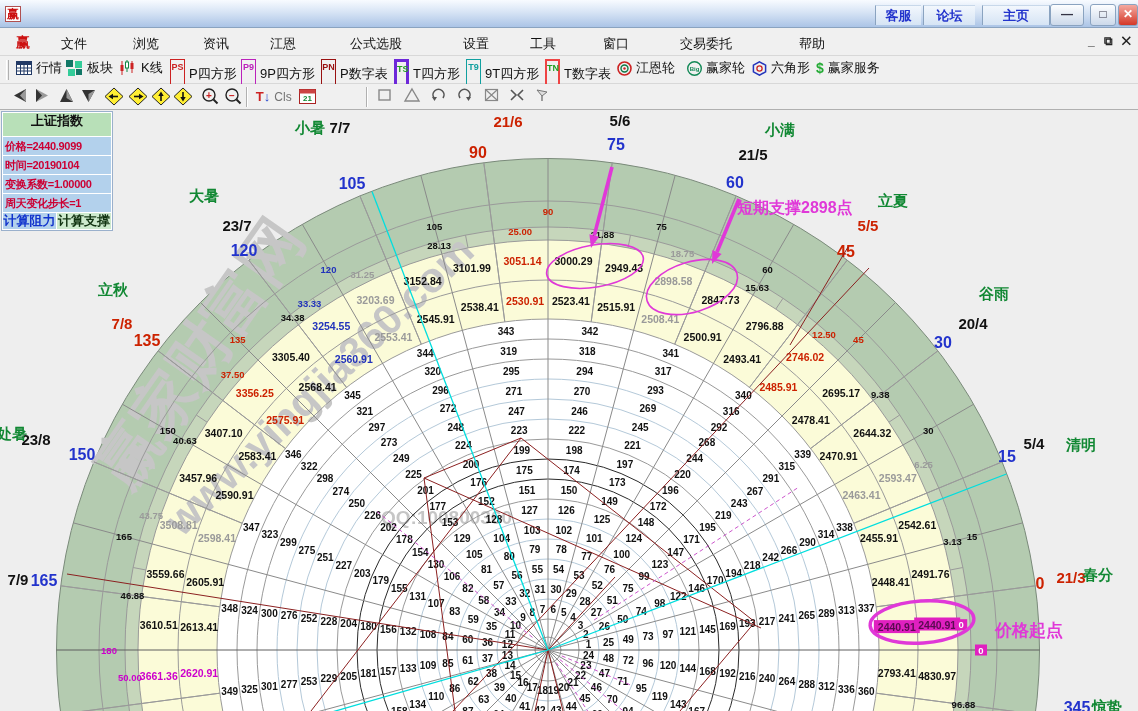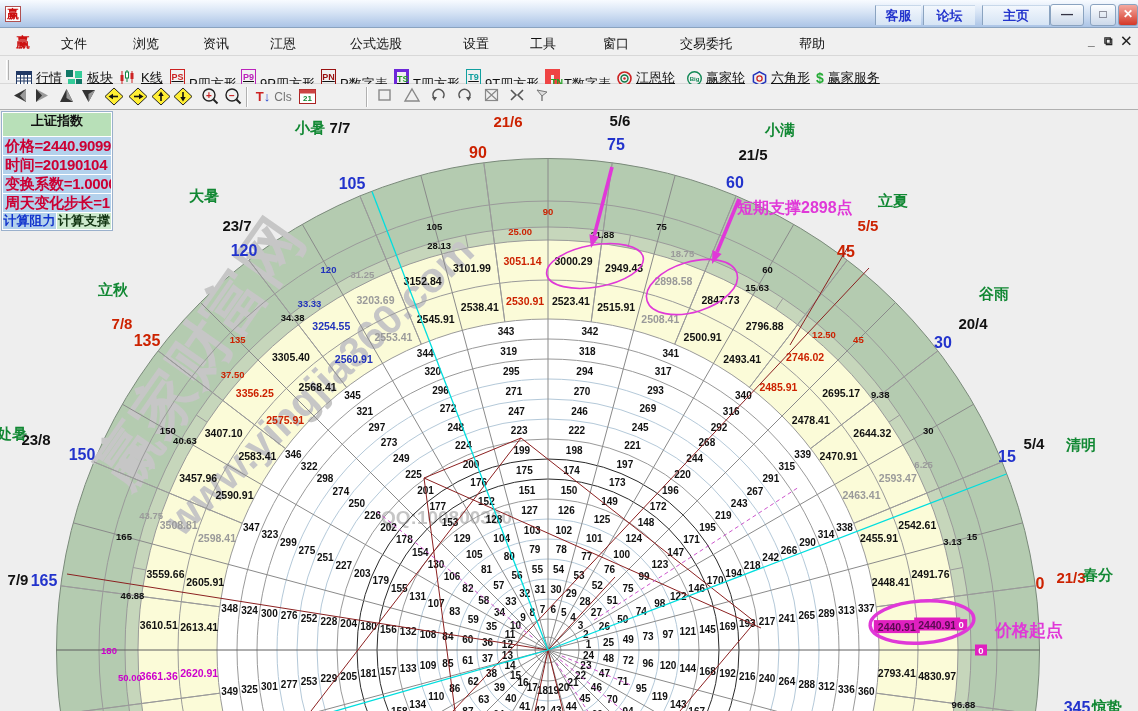--- a/index.html
+++ b/index.html
@@ -7,27 +7,27 @@
 .tlogo { width:16px; height:16px; background:#fff; border:1px solid #b05050; color:#cc1111; font-weight:bold; font-size:12px; line-height:14px; text-align:center; margin:0 6px 0 5px; }
 .ttext { font-size:13px; color:#111; font-weight:bold; }
 .tbtns { position:absolute; left:875px; top:5px; display:flex; }
 .tbtn { width:44px; height:20px; background:linear-gradient(#f2f7fd,#d6e4f4); border-left:1px solid #8aa3c0; border-top:1px solid #c8d8ea; color:#2233cc; font-size:13px; font-weight:bold; text-align:center; line-height:19px; }
 .wb { position:absolute; top:4px; height:22px; background:linear-gradient(#fdfeff,#ccd9ea); border:1px solid #8aa3c0; border-radius:3px; text-align:center; line-height:18px; font-size:12px; color:#334; font-weight:bold; }
 .wb.close { background:linear-gradient(#f4a9a0,#d43828); color:#fff; }
 .menubar { height:28px; background:#f0f0f0; border-bottom:1px solid #d8d8d8; display:flex; align-items:center; font-size:13px; color:#111; position:relative; }
 .mlogo { color:#cc1111; font-weight:bold; font-size:14px; margin:0 10px 0 8px; }
 .mdibtns { position:absolute; right:4px; top:6px; font-size:12px; color:#222; letter-spacing:3px; font-weight:bold; }
 .toolbar1 { height:28px; background:#f0f0f0; border-bottom:1px solid #d8d8d8; position:relative; font-size:13px; color:#111; }
-.toolbar1 .it { position:absolute; top:13px; display:flex; align-items:center;text-decoration:underline; }
+.toolbar1 .it { position:absolute; top:3px; display:flex; align-items:center; }
 .badge { display:inline-block; width:15px; height:30px; font-size:9px; font-weight:bold; text-align:center; line-height:14px; margin-right:4px; }
 .toolbar2 { height:26px; background:#f0f0f0; border-bottom:1px solid #b0b0b0; position:relative; }
 .chart { position:relative; width:1138px; height:601px; background:#eeeeee; }
 .panel { position:absolute; left:1px; top:1px; width:112px; border:1px solid #9ab0cc; background:#eaf2fa; }
 .phead { height:25px; background:#b8e0b8; border:1px solid #ffffff; font-size:13px; font-weight:bold; text-align:center; line-height:16px; color:#111; }
-.prow { height:19px; background:#b3d1ec; border:1px solid #ffffff; border-top:none; font-size:15px; font-weight:bold; color:#cc0033; line-height:18px; letter-spacing:-0.3px; padding-left:2px; white-space:nowrap; overflow:hidden; }
+.prow { height:19px; background:#b3d1ec; border:1px solid #ffffff; border-top:none; font-size:11px; font-weight:bold; color:#cc0033; line-height:18px; letter-spacing:-0.3px; padding-left:2px; white-space:nowrap; overflow:hidden; }
 .pbtns { display:flex; }
 .pbtn { width:56px; height:17px; font-size:13px; font-weight:bold; text-align:center; line-height:16px; border:1px solid #ffffff; border-top:none; }
 .pb1 { background:#b3d1ec; color:#1133cc; }
 .pb2 { background:#cdeacd; color:#113311; border-left:none; }
 </style></head>
 <body>
 <div class="titlebar">
   <div class="tlogo">赢</div>
   <div class="tbtns">
     <div class="tbtn" style="width:46px;">客服</div>
@@ -103,21 +103,21 @@
     </div>
     <div class="it" style="left:394px;">
       <span class="badge" style="color:#22a022;border:3px solid #6d28d9;">TS</span>
       <span>T四方形</span>
     </div>
     <div class="it" style="left:466px;">
       <span class="badge" style="color:#11a0a0;border:1px solid #11a0a0;">T9</span>
       <span>9T四方形</span>
     </div>
     <div class="it" style="left:545px;">
-      <span class="badge" style="color:#22a022;border:6px solid #ef4444;">TN</span>
+      <span class="badge" style="color:#22a022;border:2px solid #ef4444;">TN</span>
       <span>T数字表</span>
     </div>
     <div class="it" style="left:617px;">
       <svg width="15" height="15">
         <circle cx="7.5" cy="7.5" r="6.5" fill="none" stroke="#cc2222" stroke-width="1.6"></circle>
         <circle cx="7.5" cy="7.5" r="3.5" fill="none" stroke="#117744" stroke-width="1.4"></circle>
         <circle cx="7.5" cy="7.5" r="1.2" fill="#cc2222"></circle>
       </svg>
       <span style="width:4px;display:inline-block;"></span>
       <span>江恩轮</span>

